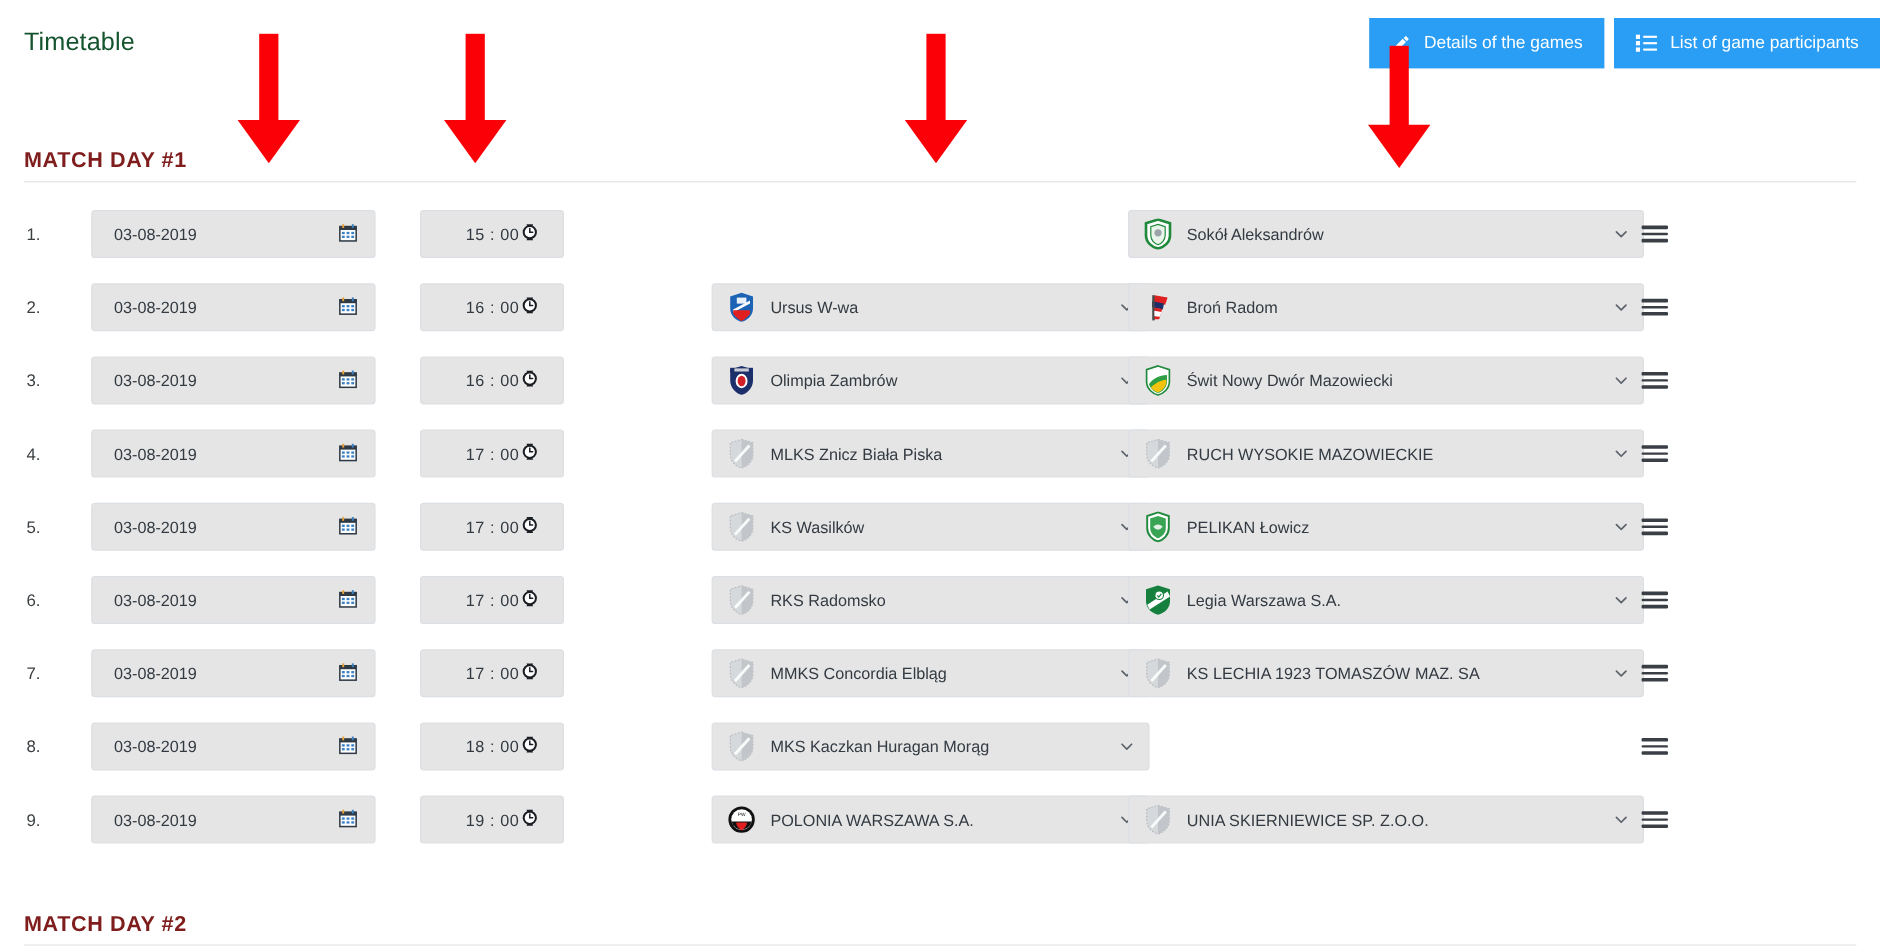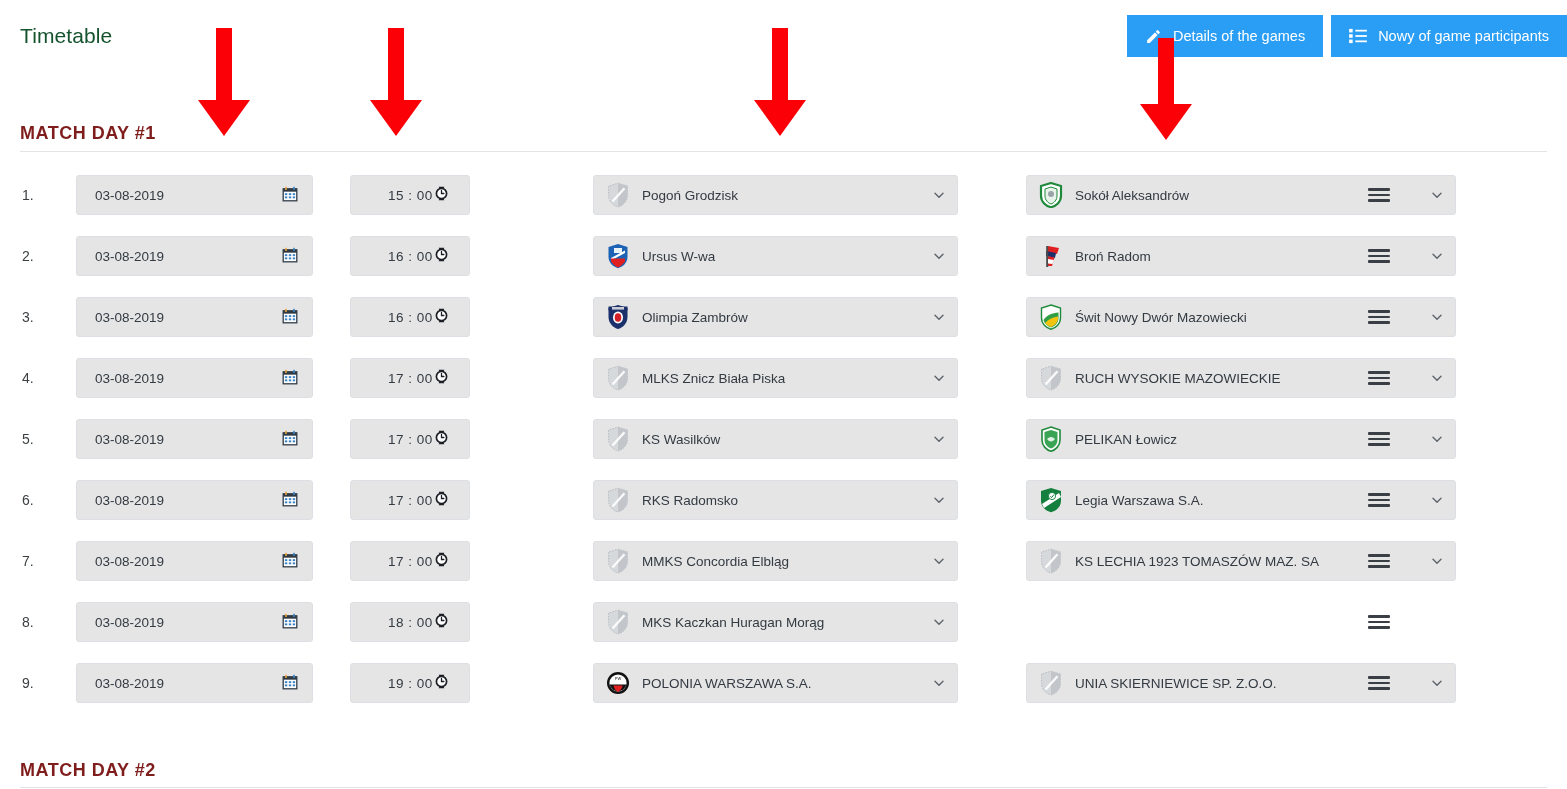--- a/index.html
+++ b/index.html
@@ -92,21 +92,21 @@
     display: flex;
     align-items: center;
     padding: 0 10px;
     font-size: 13.5px;
     color: #333a42;
     cursor: pointer;
   }
   .f-date { left: 76px; width: 237px; }
   .f-time { left: 350px; width: 120px; justify-content: center; }
   .f-home { left: 593px; width: 365px; }
-  .f-away { left: 1026px; width: 430px; }
+  .f-away { left: 940px; width: 430px; }
 
   .f-date .val { flex: 1; padding-left: 8px; }
   .f-date .ico { margin-right: 4px; }
   .f-time .val { padding-left: 26px; letter-spacing: .5px; }
   .f-time .ico { margin-right: 8px; }
 
   .crest {
     width: 24px;
     height: 26px;
     flex: 0 0 24px;
@@ -176,21 +176,21 @@
       <span class="ico">
         <svg width="18" height="16" viewBox="0 0 20 18" fill="#ffffff">
           <rect x="0" y="1" width="4" height="4"></rect>
             <rect x="0" y="7" width="4" height="4"></rect>
             <rect x="0" y="13" width="4" height="4"></rect>
           <rect x="7" y="2" width="13" height="2"></rect>
             <rect x="7" y="8" width="13" height="2"></rect>
             <rect x="7" y="14" width="13" height="2"></rect>
         </svg>
       </span>
-      <span>Nowy of game participants</span>
+      <span>List of game participants</span>
     </button>
   </div>
 
   <div class="matchday" style="top:123px">MATCH DAY #1</div>
   <div class="divider" style="top:151px"></div>
 
   <div id="rows">
       <div class="row" style="top: 172px;">
     <div class="row-num">1.</div>
 
@@ -215,33 +215,20 @@
     <div class="field f-time">
       <span class="val">15 : 00</span>
       <span class="ico"><svg width="17" height="17" viewBox="0 0 20 20">
   <path d="M6.8 2.2 h6.4 l-.9 2.2 h-4.6 Z" fill="#1b1f24"></path>
   <path d="M6.8 17.8 h6.4 l-.9 -2.2 h-4.6 Z" fill="#1b1f24"></path>
   <circle cx="10" cy="10" r="6" fill="#ffffff" stroke="#1b1f24" stroke-width="2"></circle>
   <path d="M10 6.4 V10 h2.8" fill="none" stroke="#1b1f24" stroke-width="1.5" stroke-linecap="round"></path>
 </svg></span>
     </div>
 
-    <div class="field f-home">
-      <span class="crest"><svg viewBox="0 0 24 26" width="24" height="26">
-        <path d="M12 1.2 L21.4 4 V13.6 C21.4 19.6 16.6 23.8 12 25 C7.4 23.8 2.6 19.6 2.6 13.6 V4 Z" fill="#d6d9dc" stroke="#b9bdc2" stroke-width="1" stroke-dasharray="1.6 1.2"></path>
-        <path d="M12 1.2 L21.4 4 V13.6 C21.4 19.6 16.6 23.8 12 25 Z" fill="#c2c6ca"></path>
-        <path d="M6.5 19.5 L18.5 6.2" stroke="#ffffff" stroke-width="2.4" opacity=".9"></path>
-            </svg></span>
-      <span class="team-name">Pogoń Grodzisk</span>
-      <span class="caret">
-            <svg width="12" height="12" viewBox="0 0 12 12">
-              <path d="M2 4.2 L6 8.2 L10 4.2" fill="none" stroke="#5c636b" stroke-width="1.4" stroke-linecap="round" stroke-linejoin="round"></path>
-            </svg>
-          </span>
-    </div>
 
     <div class="field f-away">
       <span class="crest"><svg viewBox="0 0 24 26" width="24" height="26">
         <path d="M12 1 L22 4 V14 C22 20 17 24 12 25.2 C7 24 2 20 2 14 V4 Z" fill="#ffffff" stroke="#1f8a3b" stroke-width="2.2"></path>
         <path d="M12 5 L18 7 V14 C18 18 15 21 12 22 C9 21 6 18 6 14 V7 Z" fill="#e8f4ea" stroke="#1f8a3b" stroke-width="1"></path>
         <circle cx="12" cy="12" r="3" fill="#9aa3a7"></circle>
             </svg></span>
       <span class="team-name">Sokół Aleksandrów</span>
       <span class="caret">
             <svg width="12" height="12" viewBox="0 0 12 12">

